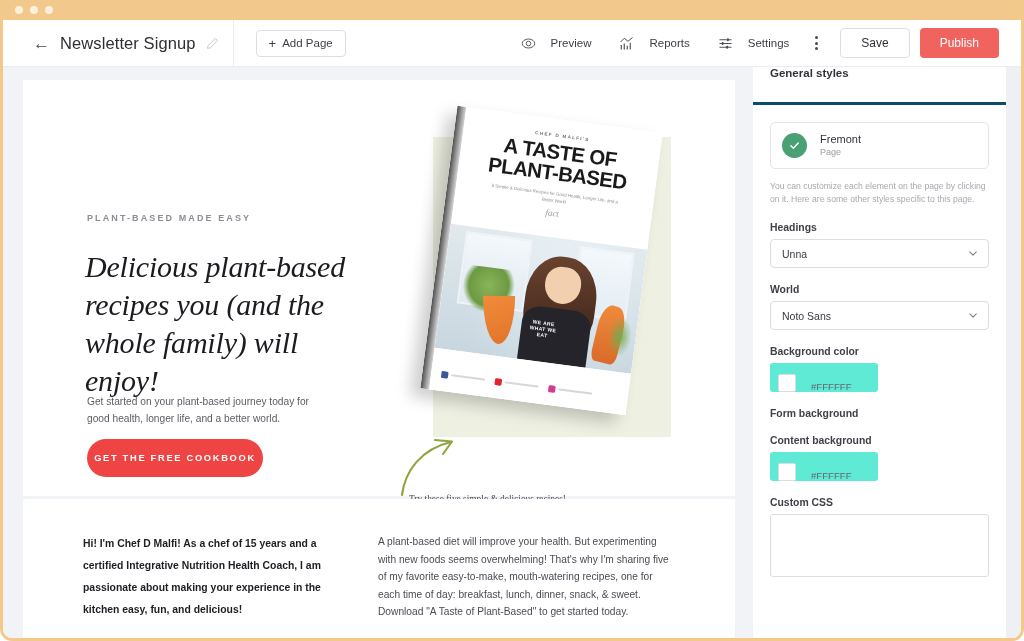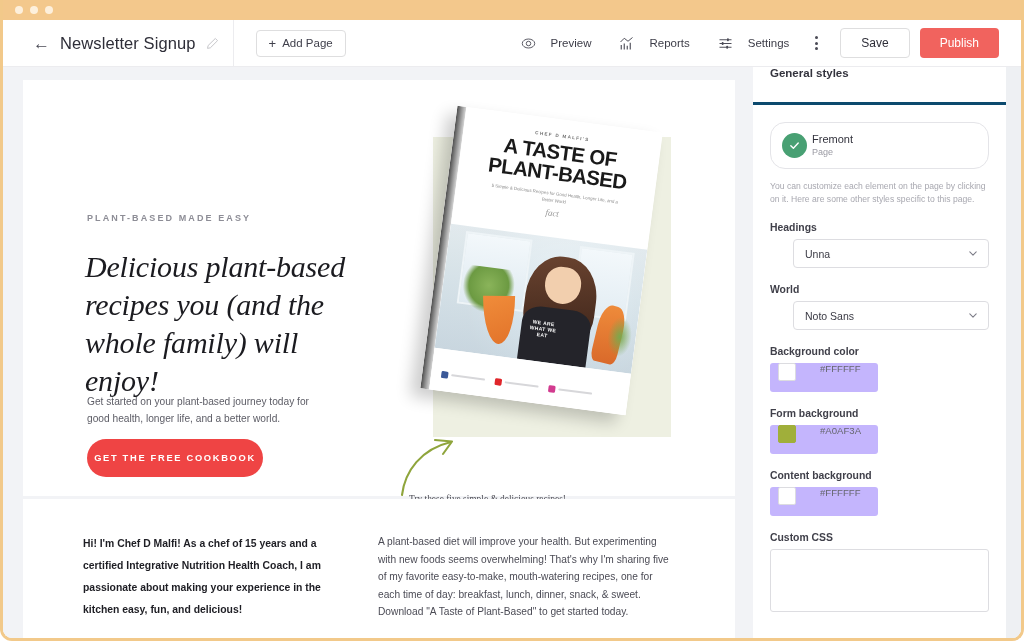--- a/index.html
+++ b/index.html
@@ -290,22 +290,22 @@
     background: #ffffff;
   }
   .panel-head {
     height: 38px; border-bottom: 3px solid #0c4a6e;
     display: flex; align-items: flex-start; padding-left: 17px;
   }
   .panel-head span { font-size: 11.5px; color: #33333d; font-weight: 600; }
   .panel-body { padding: 17px 17px 0 17px; }
 
   .theme-card {
-    display: flex; align-items: center; gap: 5px;
-    border: 1px solid #e4e4e8; border-radius: 15px;
+    display: flex; align-items: center; gap: 13px;
+    border: 1px solid #e4e4e8; border-radius: 5px;
     padding: 9px 11px; cursor: pointer;
   }
   .check-circle {
     width: 25px; height: 25px; border-radius: 50%;
     background: #48a073; flex: none;
     display: flex; align-items: center; justify-content: center;
   }
   .theme-name { font-size: 11px; color: #32323c; line-height: 14px; }
   .theme-sub { font-size: 9px; color: #9a9aa3; line-height: 13px; }
 
@@ -314,30 +314,30 @@
     color: #a8a8b0; margin-top: 11px;
   }
   .field-label {
     font-size: 10.4px; color: #40404a; font-weight: 600;
     margin-top: 16px; margin-bottom: 6px;
   }
   .select {
     position: relative; height: 29px;
     border: 1px solid #dddde1; border-radius: 4px;
     background: #fff; display: flex; align-items: center;
-    padding: 0 11px; cursor: pointer; margin-left: 23px;
+    padding: 0 11px; cursor: pointer;
   }
   .select span { font-size: 10.5px; color: #3a3a44; }
   .chev {
     position: absolute; right: 11px; top: 11px;
     width: 8px; height: 5px; display: block;
   }
   .color-field {
-    height: 29px; background: #c4b5fd; border-radius: 3px;
-    display: flex; align-items: flex-start; gap: 24px;
+    height: 29px; background: #5eead4; border-radius: 3px;
+    display: flex; align-items: flex-end; gap: 15px;
     padding: 0 8px; cursor: pointer; width: 108px;
   }
   .swatch {
     width: 18px; height: 18px; border-radius: 2px;
     border: 1px solid #dcdce0; flex: none; display: block;
   }
   .color-field em {
     font-style: normal; font-size: 9.6px; color: #66666f;
     font-family: "Liberation Sans", sans-serif;
   }
@@ -522,24 +522,20 @@
             </svg>
           </div>
 
           <div class="field-label">Background color</div>
           <div class="color-field">
             <span class="swatch" style="background:#FFFFFF"></span>
             <em>#FFFFFF</em>
           </div>
 
           <div class="field-label">Form background</div>
-          <div class="color-field">
-            <span class="swatch" style="background:#A0AF3A;border-color:#A0AF3A"></span>
-            <em>#A0AF3A</em>
-          </div>
 
           <div class="field-label">Content background</div>
           <div class="color-field">
             <span class="swatch" style="background:#FFFFFF"></span>
             <em>#FFFFFF</em>
           </div>
 
           <div class="field-label">Custom CSS</div>
           <textarea class="css-box" style=""></textarea>
 

